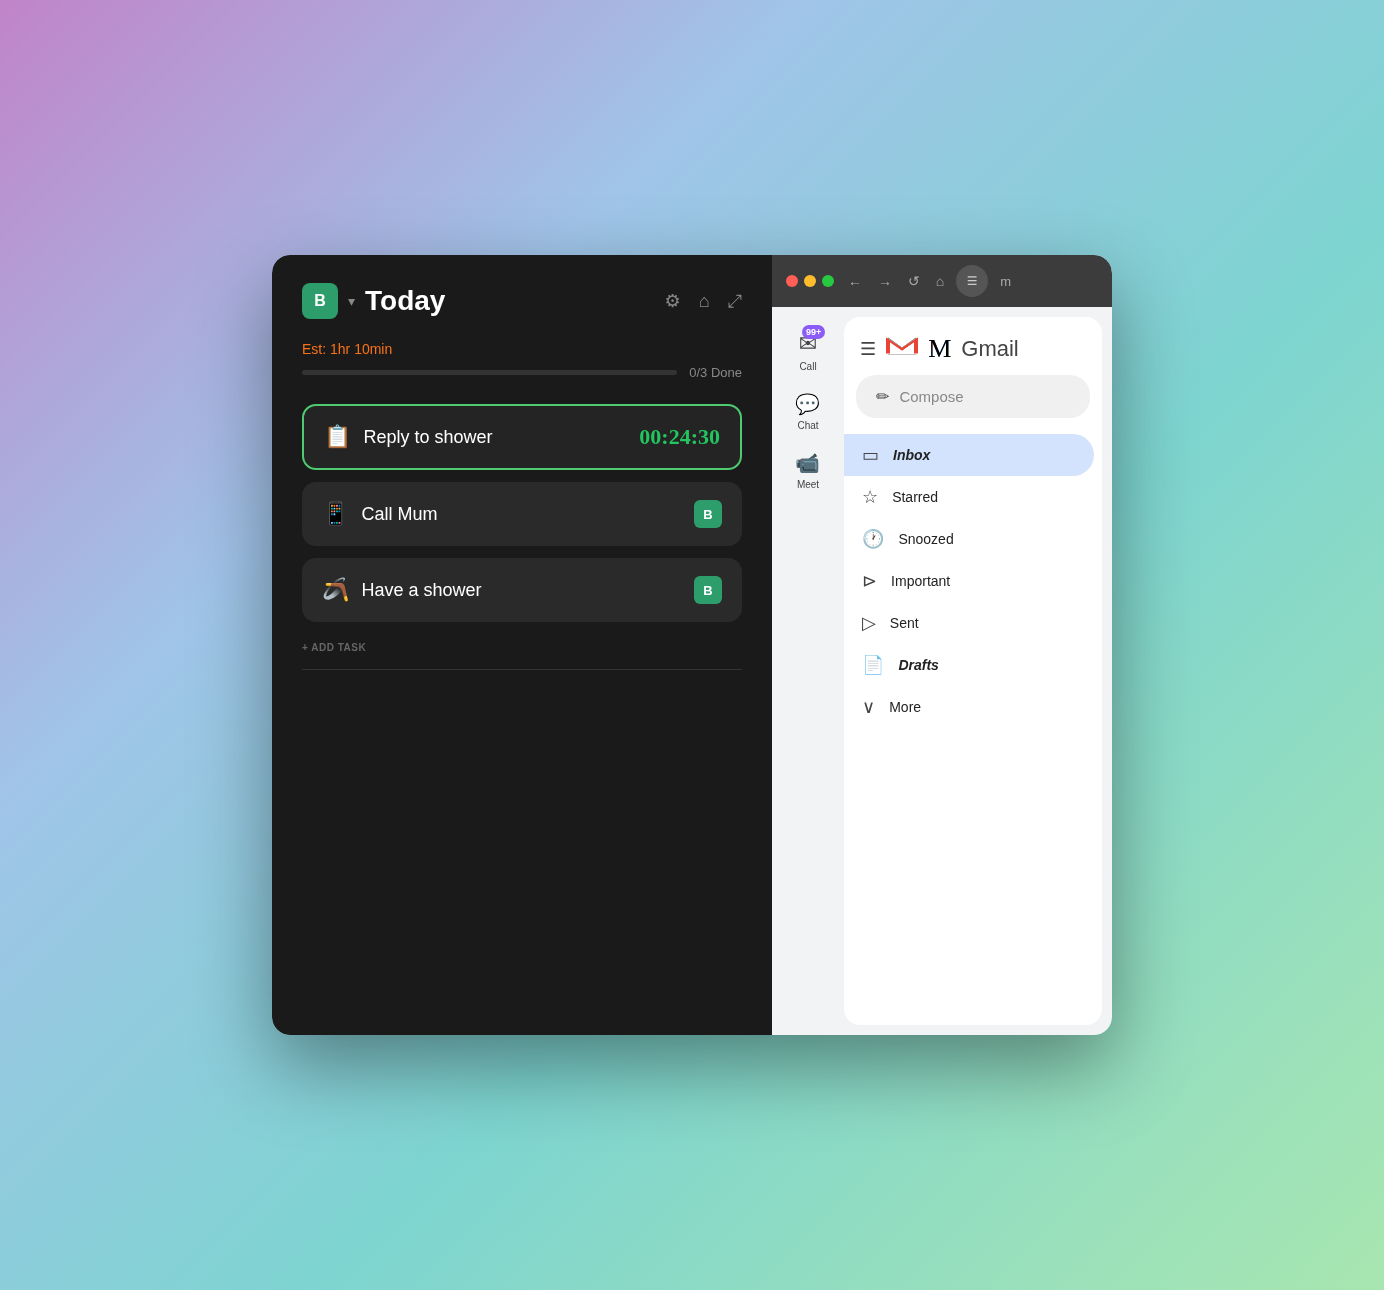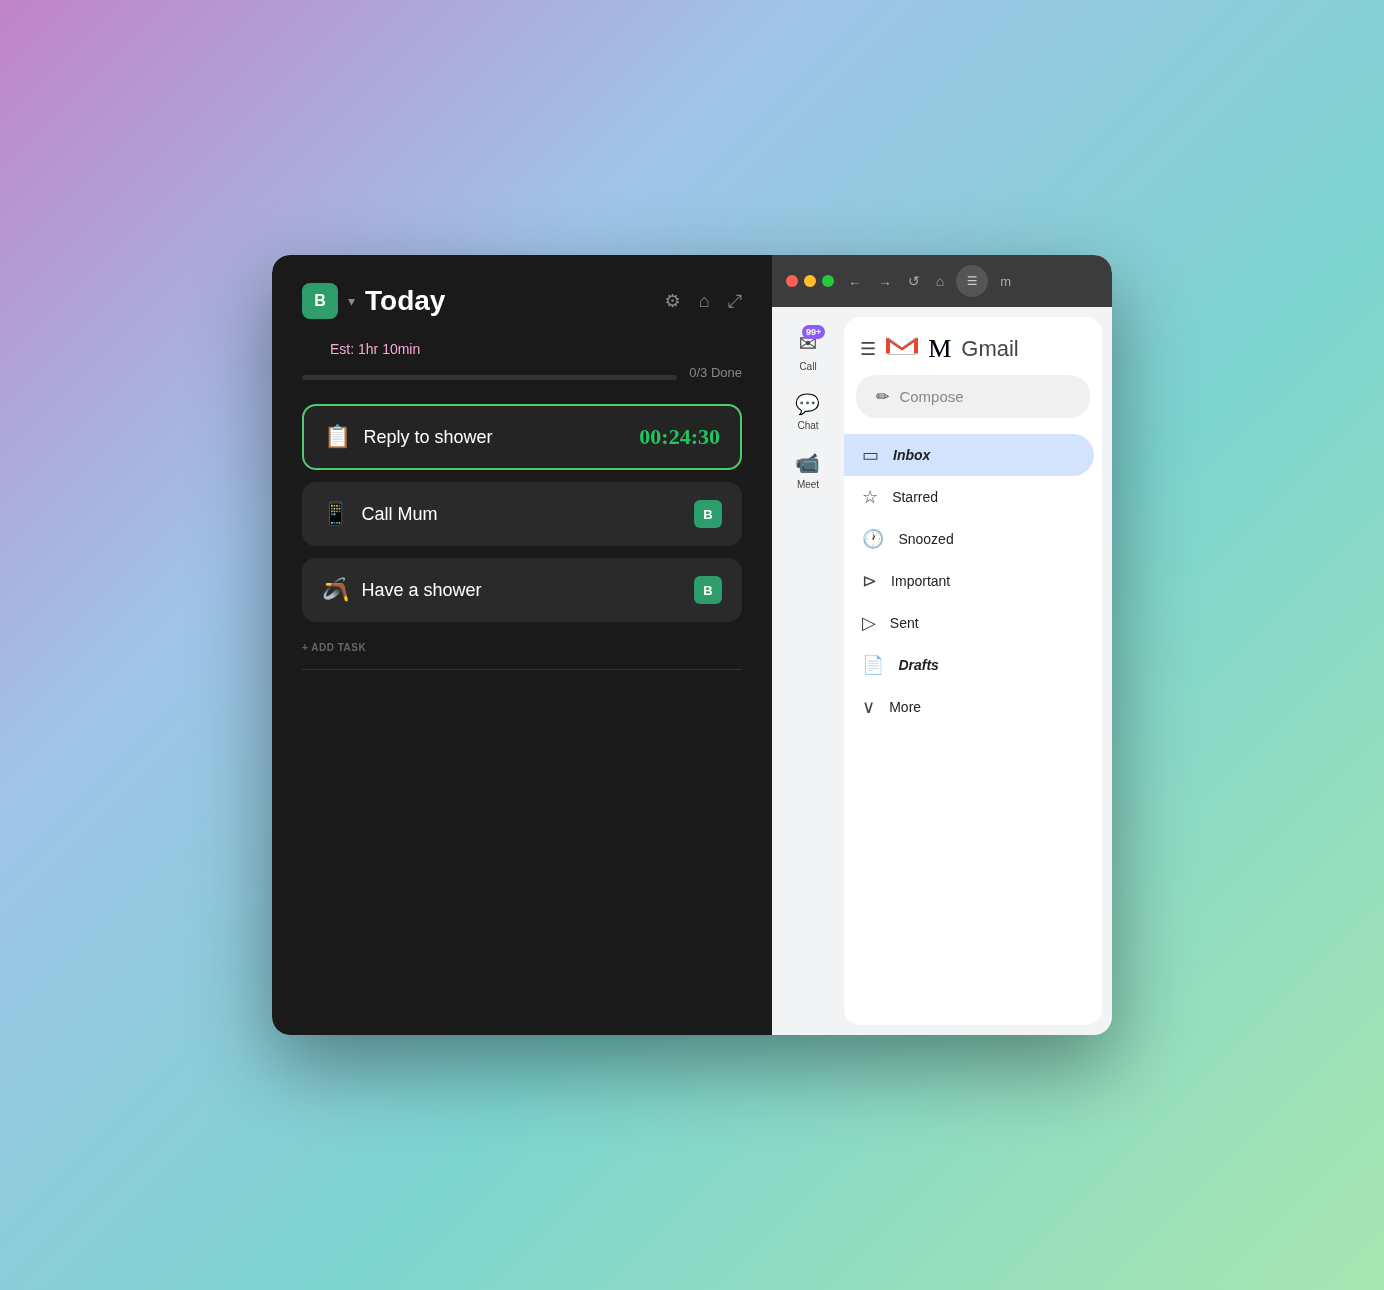--- a/index.html
+++ b/index.html
@@ -80,29 +80,28 @@
       align-items: center;
     }
 
     .header-icon {
       color: #888;
       font-size: 18px;
       cursor: pointer;
     }
 
     .est-label {
-      color: #f9a8d4;
+      color: #f97316;
       font-size: 14px;
       margin-bottom: 8px;
-      margin-left: 28px;
     }
 
     .progress-container {
       display: flex;
-      align-items: flex-end;
+      align-items: center;
       gap: 12px;
       margin-bottom: 24px;
     }
 
     .progress-bar-bg {
       flex: 1;
       height: 5px;
       background: #333;
       border-radius: 3px;
       overflow: hidden;

